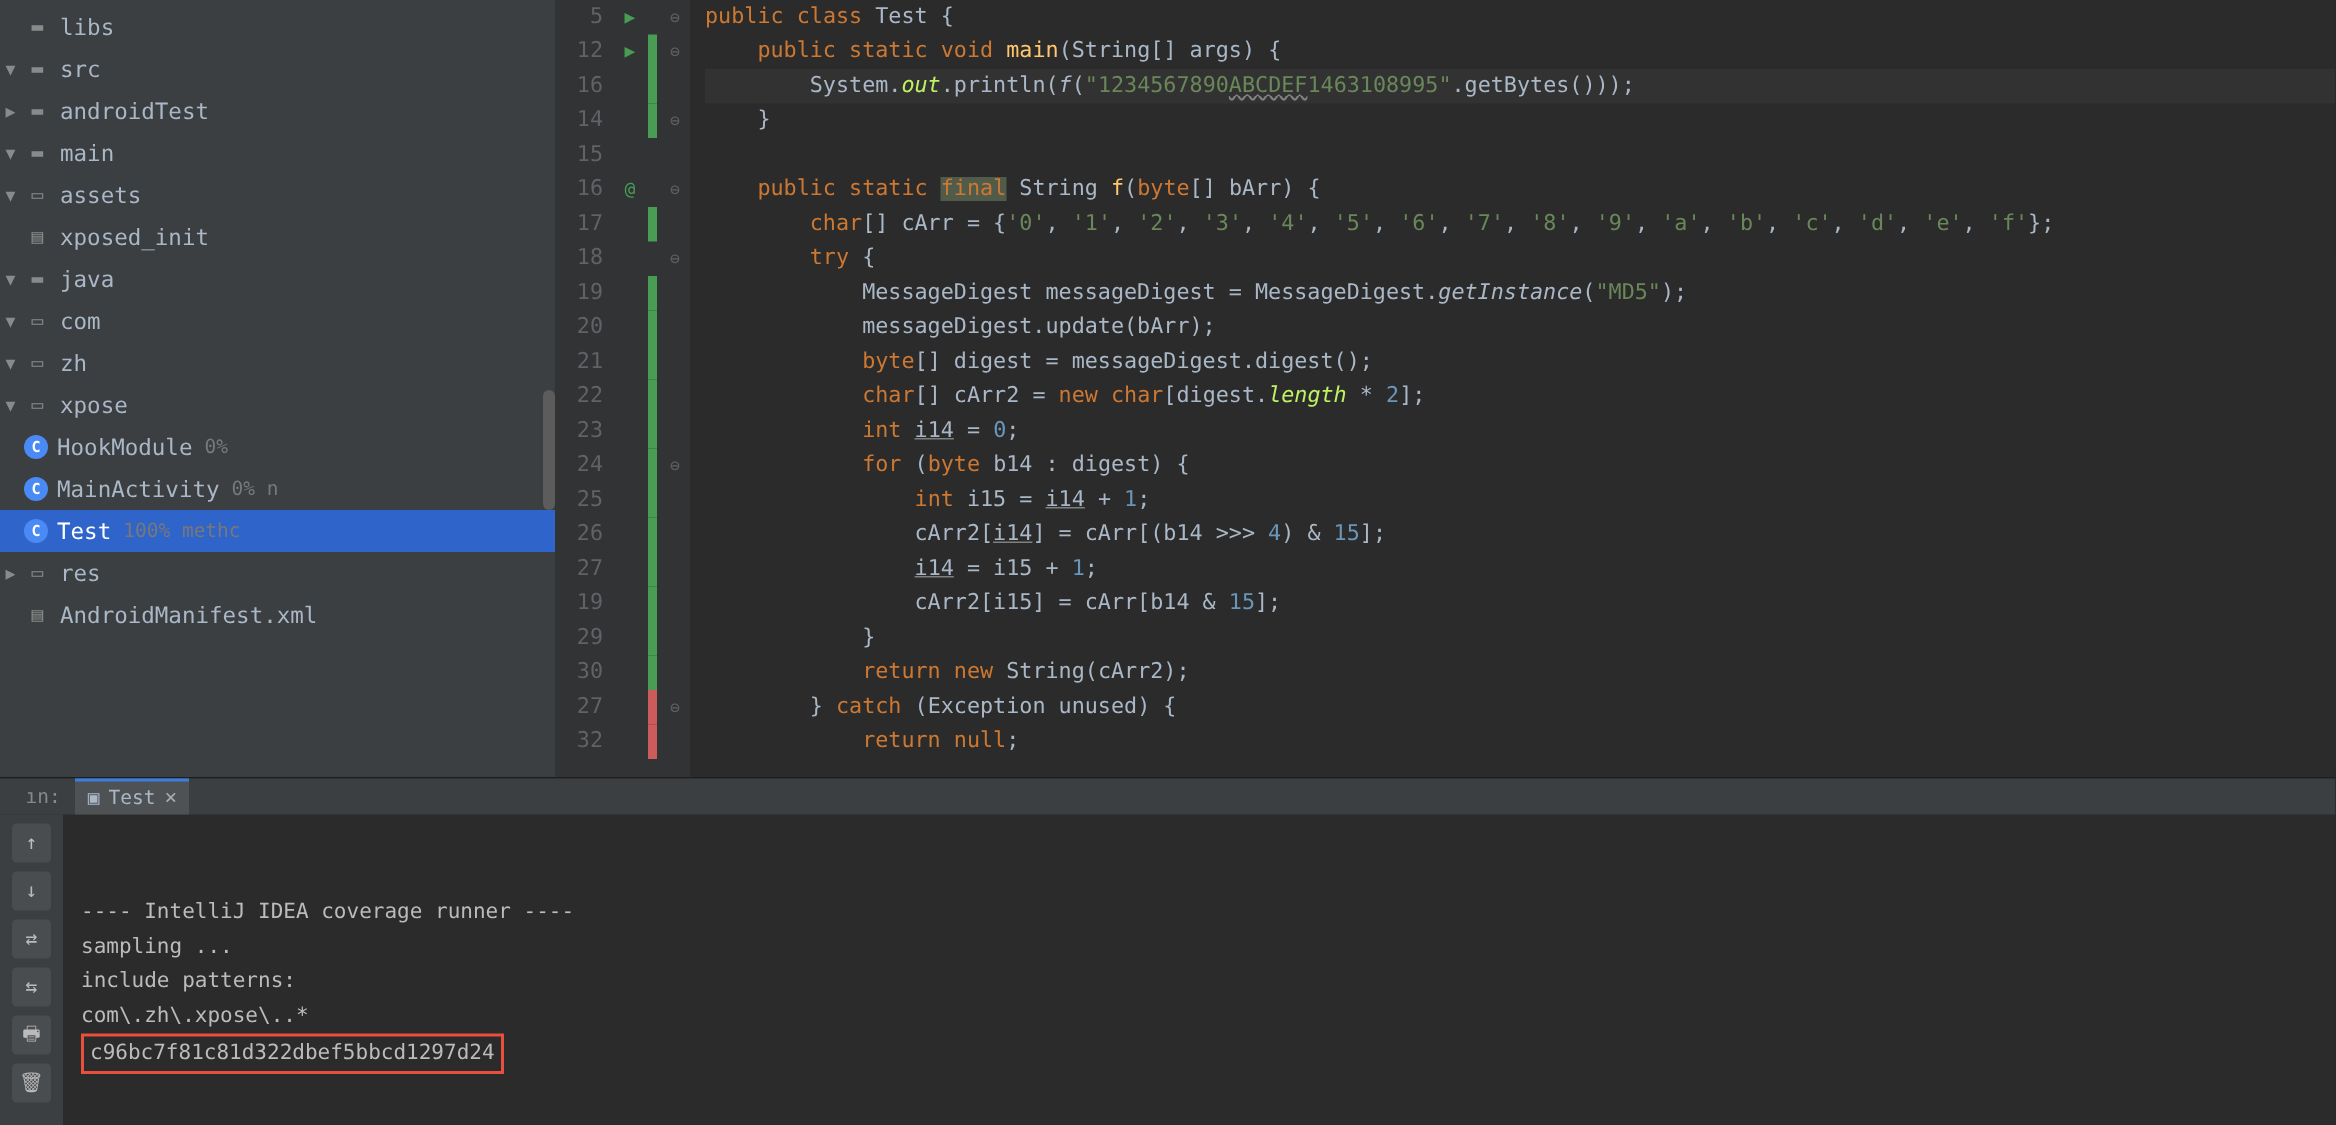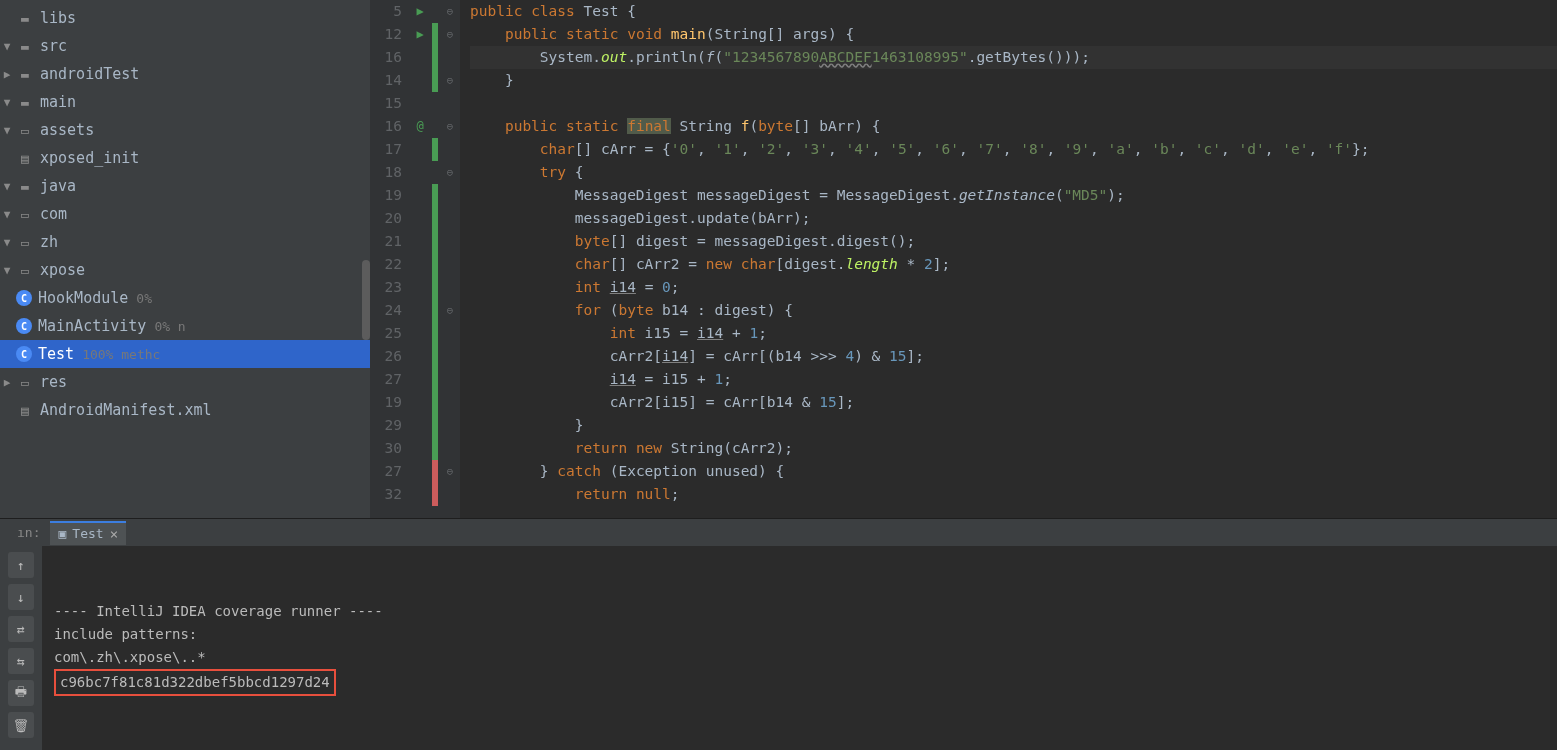--- a/index.html
+++ b/index.html
@@ -265,17 +265,17 @@
     <div class="runpane">
       <div class="toolcol" id="toolcol">
           <div class="tbtn">↑</div>
           <div class="tbtn">↓</div>
           <div class="tbtn">⇄</div>
           <div class="tbtn">⇆</div>
           <div class="tbtn">🖶</div>
           <div class="tbtn">🗑</div>
         </div>
       <div class="console" id="console">
-        <div>---- IntelliJ IDEA coverage runner ----</div><div>include patterns:</div><div>com\.zh\.xpose\..*</div><div><span class="redbox">c96bc7f81c81d322dbef5bbcd1297d24</span></div>
+        <div>---- IntelliJ IDEA coverage runner ----</div><div>sampling ...</div><div>include patterns:</div><div>com\.zh\.xpose\..*</div><div><span class="redbox">c96bc7f81c81d322dbef5bbcd1297d24</span></div>
       </div>
     </div>
   </div>
 </div>
 
 </body></html>

